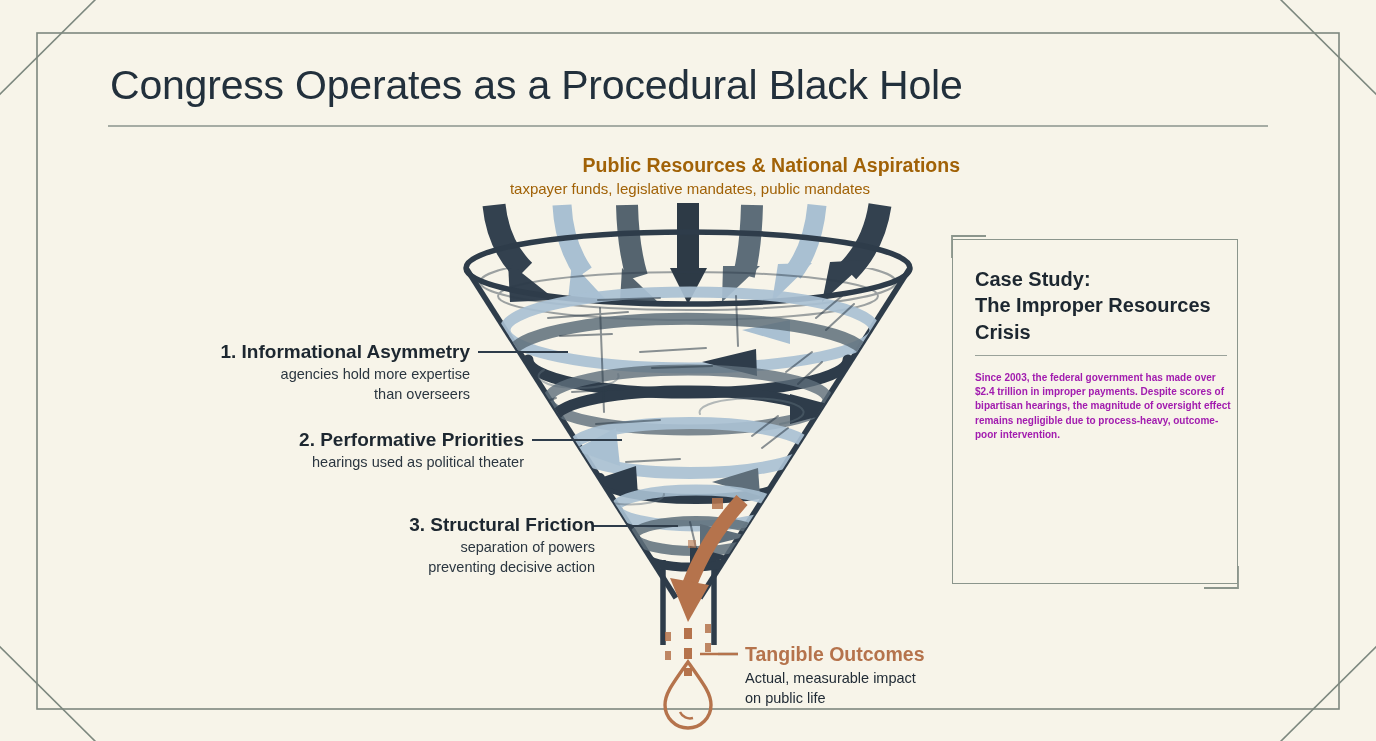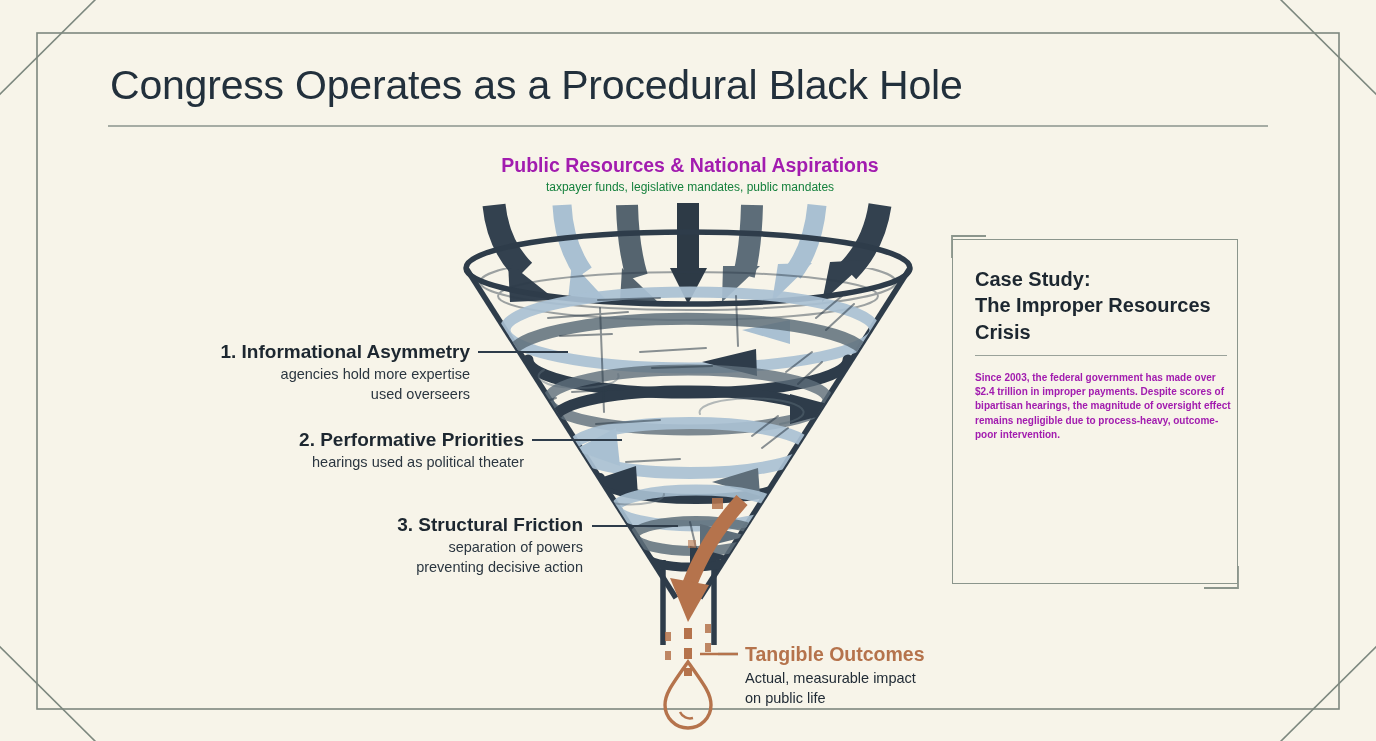--- a/index.html
+++ b/index.html
@@ -36,51 +36,51 @@
     font-weight: 400;
     color: #22303c;
     letter-spacing: -0.2px;
     white-space: nowrap;
   }
 
   
   #inflow-title {
     left: 420px; top: 154px;
     width: 540px;
-    text-align: center;
+    text-align: right;
     font-size: 19.5px;
     font-weight: bold;
-    color: #a21caf;
+    color: #a16207;
   }
   #inflow-sub {
     left: 400px; top: 180px;
     width: 580px;
     text-align: center;
-    font-size: 12px;
-    color: #15803d;
+    font-size: 15px;
+    color: #a16207;
   }
 
   
   .callout { text-align: right; }
   .callout .c-title {
     font-size: 19px;
     font-weight: bold;
     color: #1d2730;
     white-space: nowrap;
     line-height: 1.2;
   }
   .callout .c-line {
     font-size: 14.5px;
     color: #2b3640;
     line-height: 1.38;
     white-space: nowrap;
   }
   #callout-1 { left: 0px; top: 341px; width: 470px; }
   #callout-2 { left: 0px; top: 429px; width: 524px; }
-  #callout-3 { left: 0px; top: 514px; width: 583px; }
+  #callout-3 { left: 12px; top: 514px; width: 583px; }
 
   
   #outcome-title {
     left: 745px; top: 643px;
     font-size: 19.5px;
     font-weight: bold;
     color: #b5734c;
     white-space: nowrap;
   }
   #outcome-sub {
@@ -279,21 +279,21 @@
   <div class="layer" id="text-layer">
 
     <div class="abs" id="page-title">Congress Operates as a Procedural Black Hole</div>
 
     <div class="abs" id="inflow-title">Public Resources &amp; National Aspirations</div>
     <div class="abs" id="inflow-sub">taxpayer funds, legislative mandates, public mandates</div>
 
     <div class="abs callout" id="callout-1">
       <div class="c-title">1. Informational Asymmetry</div>
       <div class="c-line">agencies hold more expertise</div>
-      <div class="c-line">used overseers</div>
+      <div class="c-line">than overseers</div>
     </div>
 
     <div class="abs callout" id="callout-2">
       <div class="c-title">2. Performative Priorities</div>
       <div class="c-line">hearings used as political theater</div>
     </div>
 
     <div class="abs callout" id="callout-3">
       <div class="c-title">3. Structural Friction</div>
       <div class="c-line">separation of powers</div>

